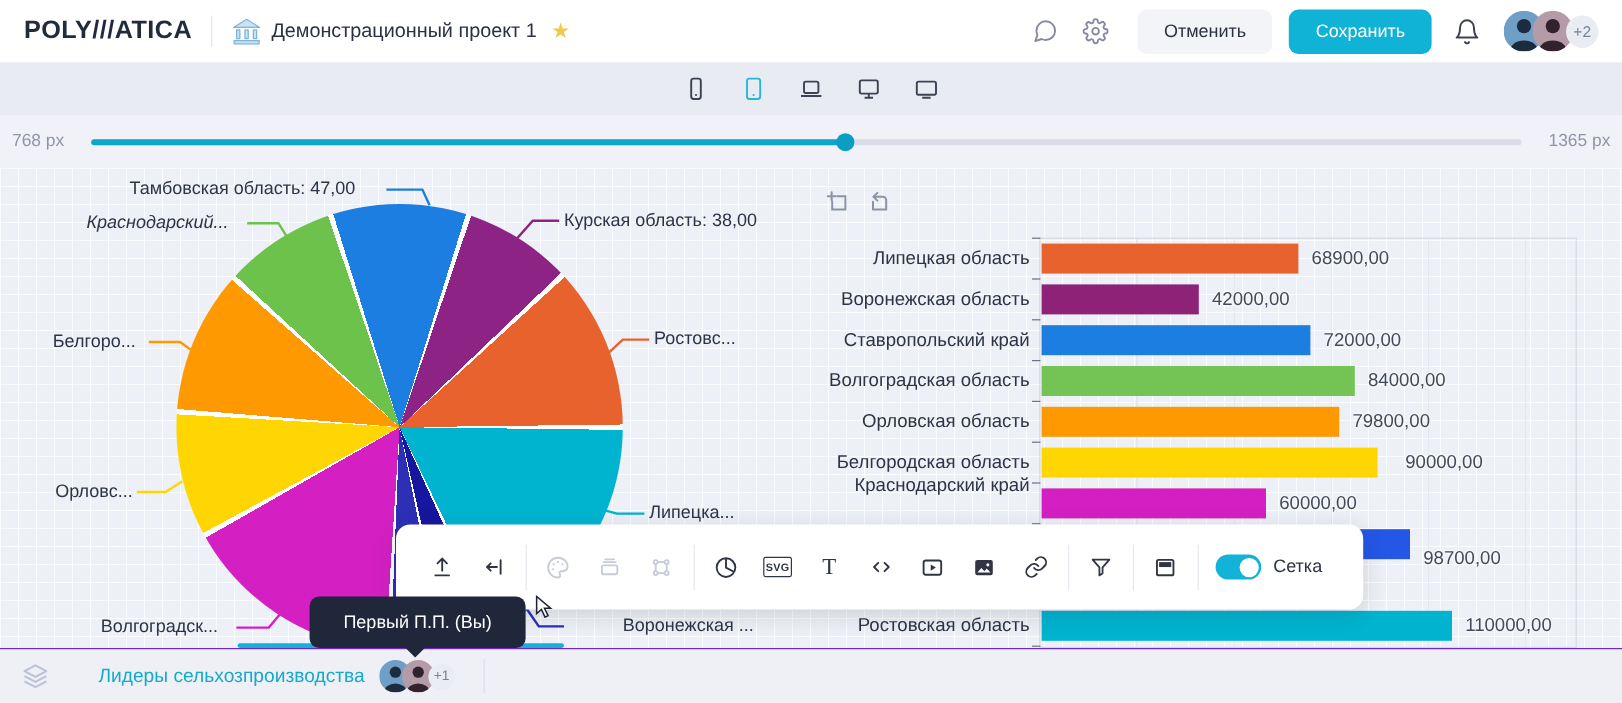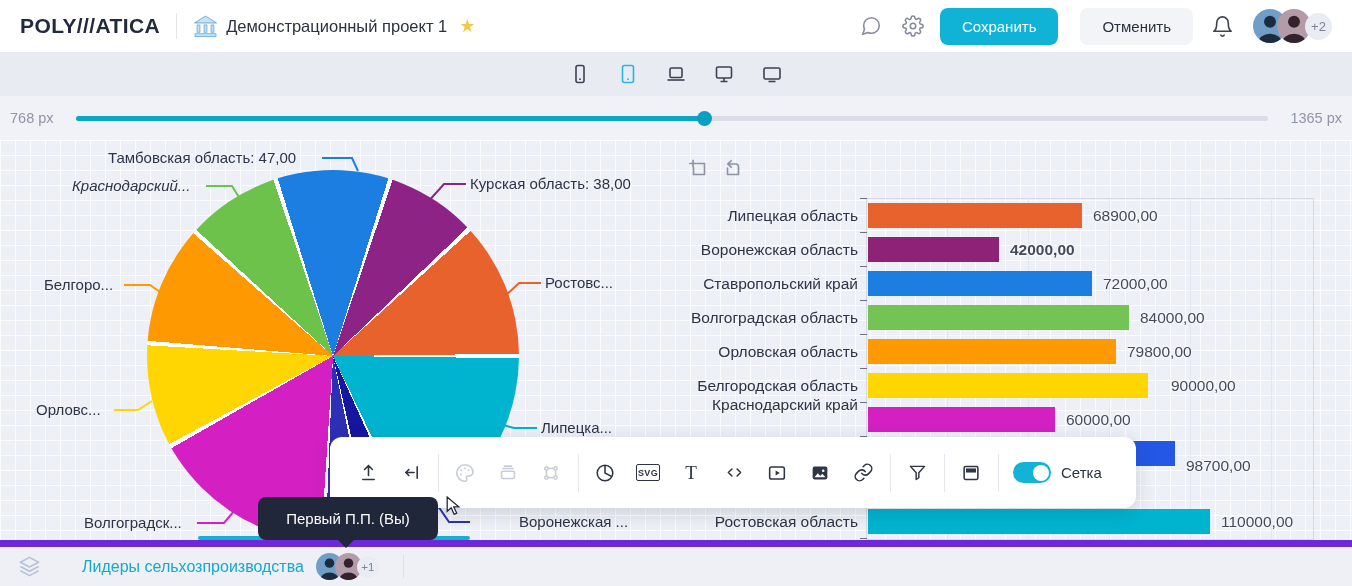--- a/index.html
+++ b/index.html
@@ -63,21 +63,21 @@
   .toggle{width:38px;height:21px;border-radius:11px;background:#12b3d6;position:relative;border:none;cursor:pointer;flex:none}
   .toggle .knob{position:absolute;right:2.5px;top:2.5px;width:16px;height:16px;border-radius:50%;background:#fff}
   .toggle-label{font-size:15px;color:#2d3440;margin-left:10px}
   #hscroll{position:absolute;left:198px;top:396px;width:272px;height:4px;background:#15b1d4;border-radius:2px;cursor:grab}
   
   #tooltip{position:absolute;left:258px;top:497px;width:180px;height:43px;background:#20273a;border-radius:8px;
     color:#fff;font-size:15px;display:flex;align-items:center;justify-content:center;z-index:99}
   #tooltip:after{content:"";position:absolute;left:80px;bottom:-8px;border:8px solid transparent;border-top-color:#20273a;border-bottom:none}
   #cursor{position:absolute;left:445px;top:496px;z-index:100;pointer-events:none}
   
-  .tabbar{position:absolute;left:0;top:540px;width:1352px;height:46px;background:#eef0f5;border-top:7px solid #6d28d9;
+  .tabbar{position:absolute;left:0;top:540px;width:1352px;height:46px;background:#eef0f5;border-top:1px solid #6d28d9;
     display:flex;align-items:stretch;box-sizing:border-box;z-index:5}
   .layers-btn{width:58px;background:none;border:none;display:flex;align-items:center;justify-content:center;cursor:pointer}
   .tab{display:flex;align-items:center;padding:0 24px;cursor:pointer;gap:8px}
   .tab-label{font-size:16px;white-space:nowrap}
   .tab.active .tab-label{color:#14a9cd}
   .tab:not(.active) .tab-label{color:#717a8e}
   .tab-div{width:1px;background:#dcdfe9;margin:8px 0}
   .tab .avatar{width:27px;height:27px}
   .tab .ava-badge{width:22px;height:22px;font-size:11.5px;margin-left:-5px}
 </style>
@@ -103,22 +103,22 @@
     <svg width="22" height="22" viewBox="0 0 24 24" fill="none" stroke="#858b9c" stroke-width="1.7" stroke-linejoin="round">
       <path d="M21 11.5a8.5 8.5 0 0 1-8.5 8.5 8.4 8.4 0 0 1-3.8-.9L3 21l1.9-5.7a8.4 8.4 0 0 1-.9-3.8 8.5 8.5 0 1 1 17 0z"></path>
     </svg>
   </button>
   <button class="icon-btn">
     <svg width="22" height="22" viewBox="0 0 24 24" fill="none" stroke="#858b9c" stroke-width="1.7" stroke-linejoin="round">
       <circle cx="12" cy="12" r="3"></circle>
       <path d="M19.4 15a1.65 1.65 0 0 0 .33 1.82l.06.06a2 2 0 0 1-2.83 2.83l-.06-.06a1.65 1.65 0 0 0-1.82-.33 1.65 1.65 0 0 0-1 1.51V21a2 2 0 0 1-4 0v-.09A1.65 1.65 0 0 0 9 19.4a1.65 1.65 0 0 0-1.82.33l-.06.06a2 2 0 0 1-2.83-2.83l.06-.06a1.65 1.65 0 0 0 .33-1.82 1.65 1.65 0 0 0-1.51-1H3a2 2 0 0 1 0-4h.09A1.65 1.65 0 0 0 4.6 9a1.65 1.65 0 0 0-.33-1.82l-.06-.06a2 2 0 0 1 2.83-2.83l.06.06a1.65 1.65 0 0 0 1.82.33H9a1.65 1.65 0 0 0 1-1.51V3a2 2 0 0 1 4 0v.09a1.65 1.65 0 0 0 1 1.51 1.65 1.65 0 0 0 1.82-.33l.06-.06a2 2 0 0 1 2.83 2.83l-.06.06a1.65 1.65 0 0 0-.33 1.82V9a1.65 1.65 0 0 0 1.51 1H21a2 2 0 0 1 0 4h-.09a1.65 1.65 0 0 0-1.51 1z"></path>
     </svg>
   </button>
+  <button class="btn btn-cancel">Отменить</button>
   <button class="btn btn-save">Сохранить</button>
-  <button class="btn btn-cancel">Отменить</button>
   <button class="icon-btn">
     <svg width="23" height="23" viewBox="0 0 24 24" fill="none" stroke="#3c4250" stroke-width="1.7" stroke-linecap="round" stroke-linejoin="round">
       <path d="M18 8A6 6 0 0 0 6 8c0 7-3 9-3 9h18s-3-2-3-9"></path>
         <path d="M13.73 21a2 2 0 0 1-3.46 0"></path>
     </svg>
   </button>
   <div class="avatars">
     <span class="avatar">
       <svg viewBox="0 0 40 40" width="34" height="34">
           <rect width="40" height="40" fill="#6f9ec6"></rect>
@@ -192,21 +192,21 @@
       <polyline points="124,145 150,145 167,157" fill="none" stroke="#fe9902" stroke-width="2"></polyline>
       <polyline points="206,46 232,46 242,62" fill="none" stroke="#6cc24a" stroke-width="2"></polyline>
     </svg>
   <div id="callouts">
       <div class="pie-callout" style="left: 108px; top: 9px;">Тамбовская область: 47,00</div>
       <div class="pie-callout" style="left: 470px; top: 35px;">Курская область: 38,00</div>
       <div class="pie-callout" style="left: 545px; top: 134px;">Ростовс...</div>
       <div class="pie-callout" style="left: 541px; top: 279px;">Липецка...</div>
       <div class="pie-callout" style="left: 474px; top: 373px; margin-left: 45px;">Воронежская ...</div>
       <div class="pie-callout" style="left: 84px; top: 374px;">Волгоградск...</div>
-      <div class="pie-callout" style="left: 36px; top: 261px;">Орловс...</div>
+      <div class="pie-callout" style="left: 46px; top: 261px;">Орловс...</div>
       <div class="pie-callout" style="left: 44px; top: 136px;">Белгоро...</div>
       <div class="pie-callout" style="left: 72px; top: 37px; font-style: italic;">Краснодарский...</div>
     </div>
 
   <div class="panel-icons">
     <button>
       <svg width="22" height="22" viewBox="0 0 24 24" fill="none" stroke="#8d93a3" stroke-width="1.8" stroke-linecap="round">
           <path d="M10.5 6H18v12H6v-7.5"></path>
           <path d="M5.5 2.5v7M2 6h7"></path>
         </svg>
@@ -220,21 +220,21 @@
   </div>
 
   <div id="bar-widget">
     <div id="plot-frame"></div>
     <div id="bar-rows">
         <div class="bar-label" style="top: 5px;">Липецкая область</div>
         <div class="bar" style="top: 5px; width: 214px; background: rgb(232, 98, 45);"></div>
         <div class="bar-value" style="top: 5px; left: 453px;">68900,00</div>
         <div class="bar-label" style="top: 39px;">Воронежская область</div>
         <div class="bar" style="top: 39px; width: 131px; background: rgb(142, 34, 119);"></div>
-        <div class="bar-value" style="top: 39px; left: 370px; font-weight: bold;">42000,00</div>
+        <div class="bar-value" style="top: 39px; left: 370px;">42000,00</div>
         <div class="bar-label" style="top: 73px;">Ставропольский край</div>
         <div class="bar" style="top: 73px; width: 224px; background: rgb(27, 126, 224);"></div>
         <div class="bar-value" style="top: 73px; left: 463px;">72000,00</div>
         <div class="bar-label" style="top: 107px;">Волгоградская область</div>
         <div class="bar" style="top: 107px; width: 261px; background: rgb(116, 196, 85);"></div>
         <div class="bar-value" style="top: 107px; left: 500px;">84000,00</div>
         <div class="bar-label" style="top: 141px;">Орловская область</div>
         <div class="bar" style="top: 141px; width: 248px; background: rgb(254, 153, 2);"></div>
         <div class="bar-value" style="top: 141px; left: 487px;">79800,00</div>
         <div class="bar-label" style="top: 175px;">Белгородская область</div>

